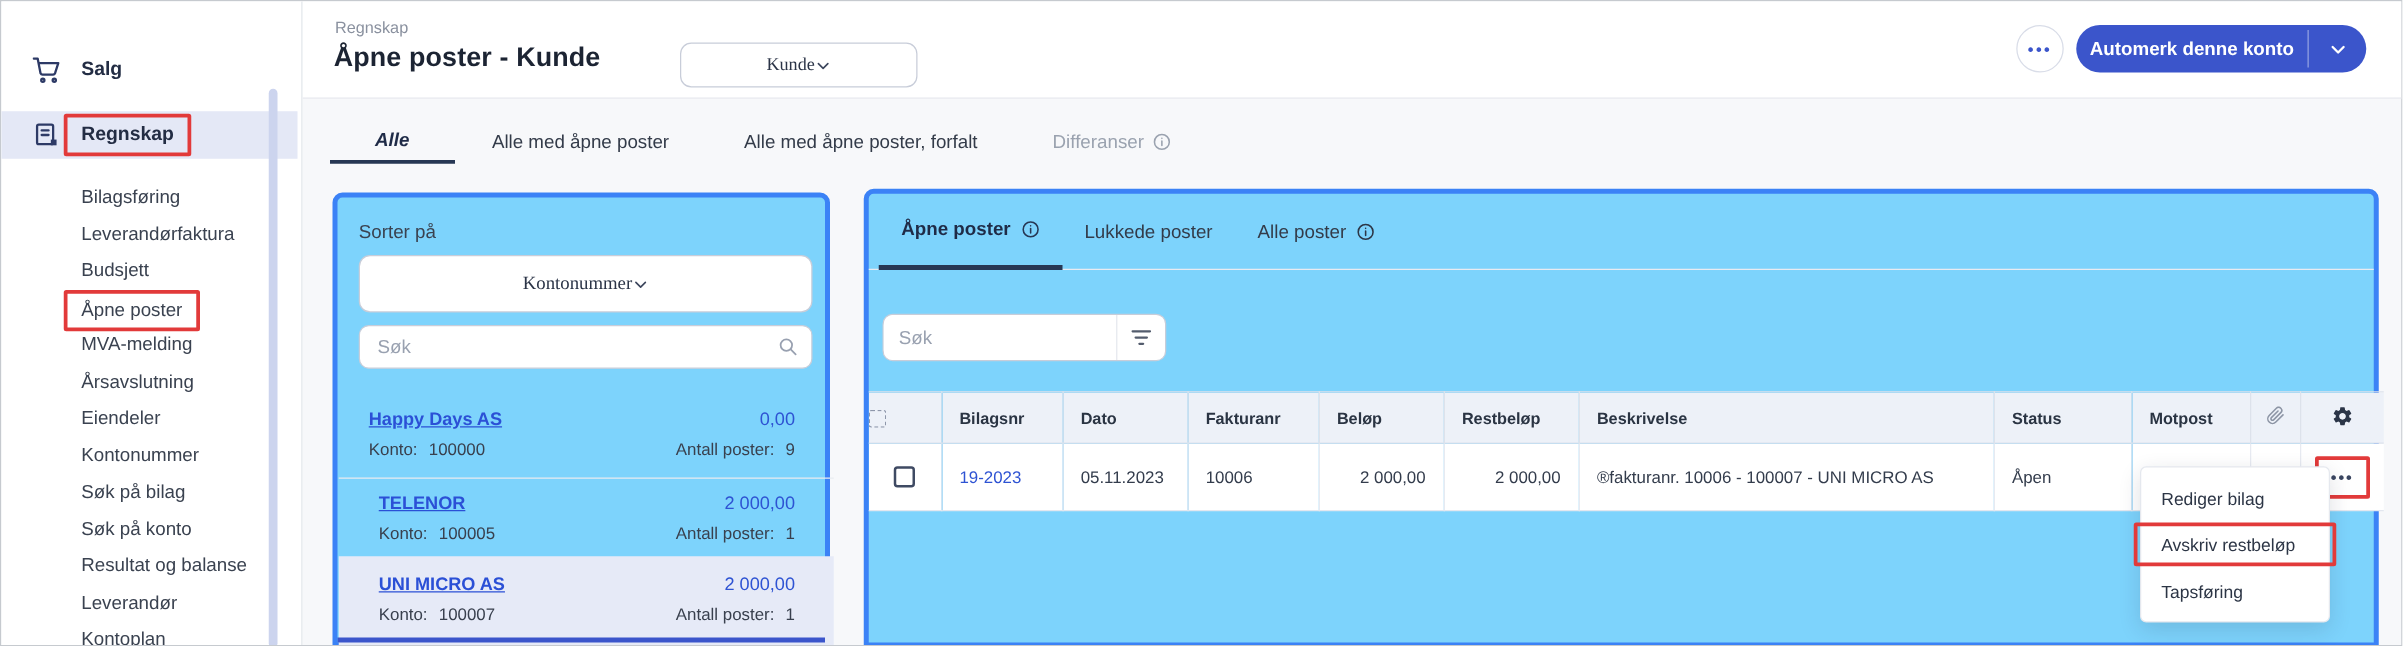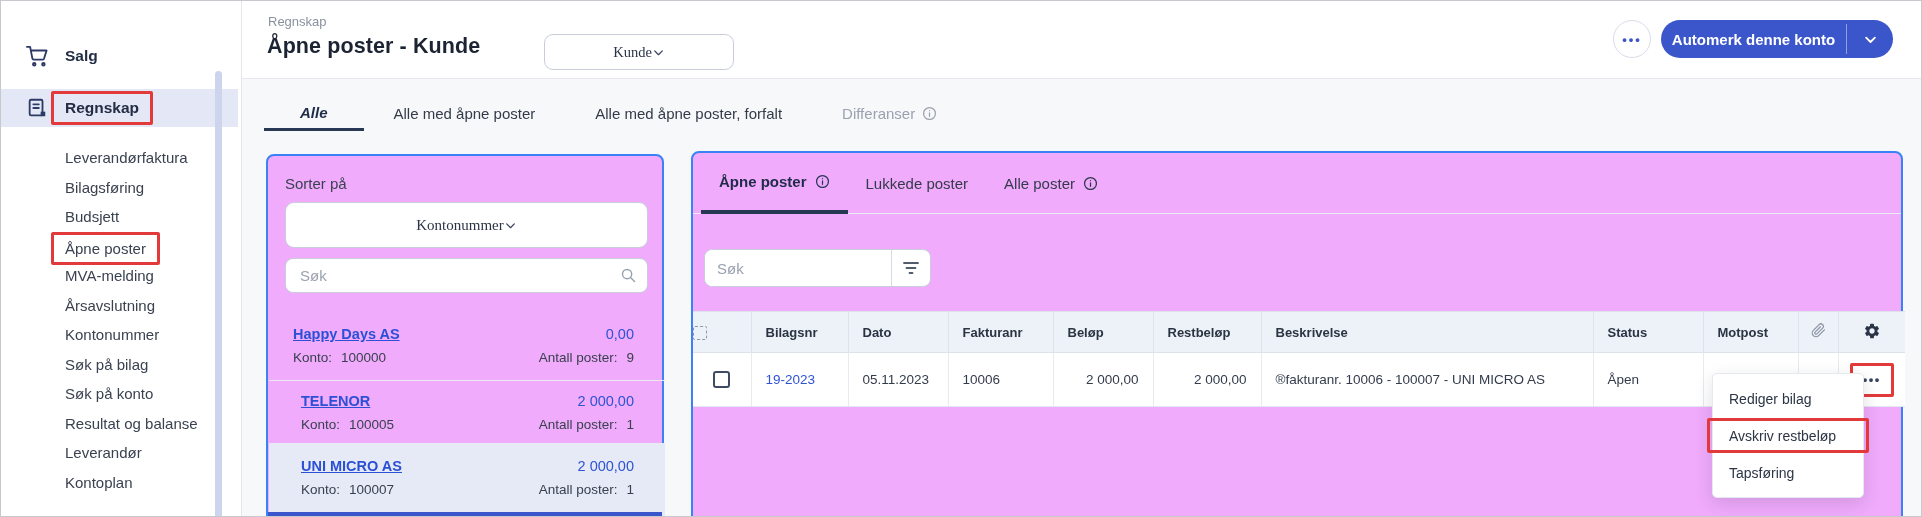--- a/index.html
+++ b/index.html
@@ -33,21 +33,21 @@
   .primary-btn .pb-split { width:1px; background:rgba(255,255,255,.45); margin:4px 0; }
   .primary-btn .pb-caret { width:46px; display:flex; align-items:center; justify-content:center; }
 
   
   .outer-tabs { position:absolute; left:263px; top:95px; display:flex; height:35px; }
   .outer-tabs .otab { padding:0 30px; display:flex; align-items:center; gap:7px; font-size:15px; color:#333b49; cursor:pointer; white-space:nowrap; }
   .outer-tabs .otab.active { padding:0 36px; color:#1f2b47; font-weight:600; border-bottom:3.5px solid #273754;font-style:italic; }
   .outer-tabs .otab.disabled { color:#9aa2af; }
 
   
-  .card { position:absolute; background:#f0abfc; border:2px solid #3b82f6; border-radius:8px 8px 0 0; }
+  .card { position:absolute; background:#7dd3fc; border:4px solid #3b82f6; border-radius:8px 8px 0 0; }
   .left-card { left:265px; top:153px; width:398px; height:364px; }
   .right-card { left:690px; top:150px; width:1212px; height:367px; }
 
   
   .sort-label { position:absolute; left:17px; top:19px; font-size:15px; color:#3a4250; }
   .sort-select { position:absolute; left:17px; top:46px; width:363px; height:46px; font-size:15px; }
   .lsearch { position:absolute; left:17px; top:102px; width:363px; height:35px; }
   .lsearch input { width:100%; height:100%; border:1px solid #c8cdd9; border-radius:8px; padding:0 36px 0 14px; font-size:15px; color:#2b3447; outline:none; font-family:inherit; background:#fff; }
   .lsearch input::placeholder { color:#99a1b0; }
   .lsearch .mag { position:absolute; right:11px; top:9px; color:#98a0b0; }
@@ -117,26 +117,27 @@
             <line x1="8" y1="8" x2="14" y2="8"></line>
             <line x1="8" y1="12" x2="14" y2="12"></line>
             <rect x="16" y="16" width="5" height="5" fill="currentColor" stroke="none"></rect>
           </svg>
       </span>
       <span class="nav-label" style="left:64px;">
         <span class="redbox redbox-label"><span>Regnskap</span></span>
       </span>
     </div>
     <ul class="subnav">
+      <li>Bilagsføring</li>
       <li>Leverandørfaktura</li>
-      <li>Bilagsføring</li>
       <li>Budsjett</li>
       <li><span class="redbox redbox-label"><span>Åpne poster</span></span></li>
       <li>MVA-melding</li>
       <li>Årsavslutning</li>
+      <li>Eiendeler</li>
       <li>Kontonummer</li>
       <li>Søk på bilag</li>
       <li>Søk på konto</li>
       <li>Resultat og balanse</li>
       <li>Leverandør</li>
       <li>Kontoplan</li>
     </ul>
     <div class="scroll-thumb"></div>
   </aside>
 

